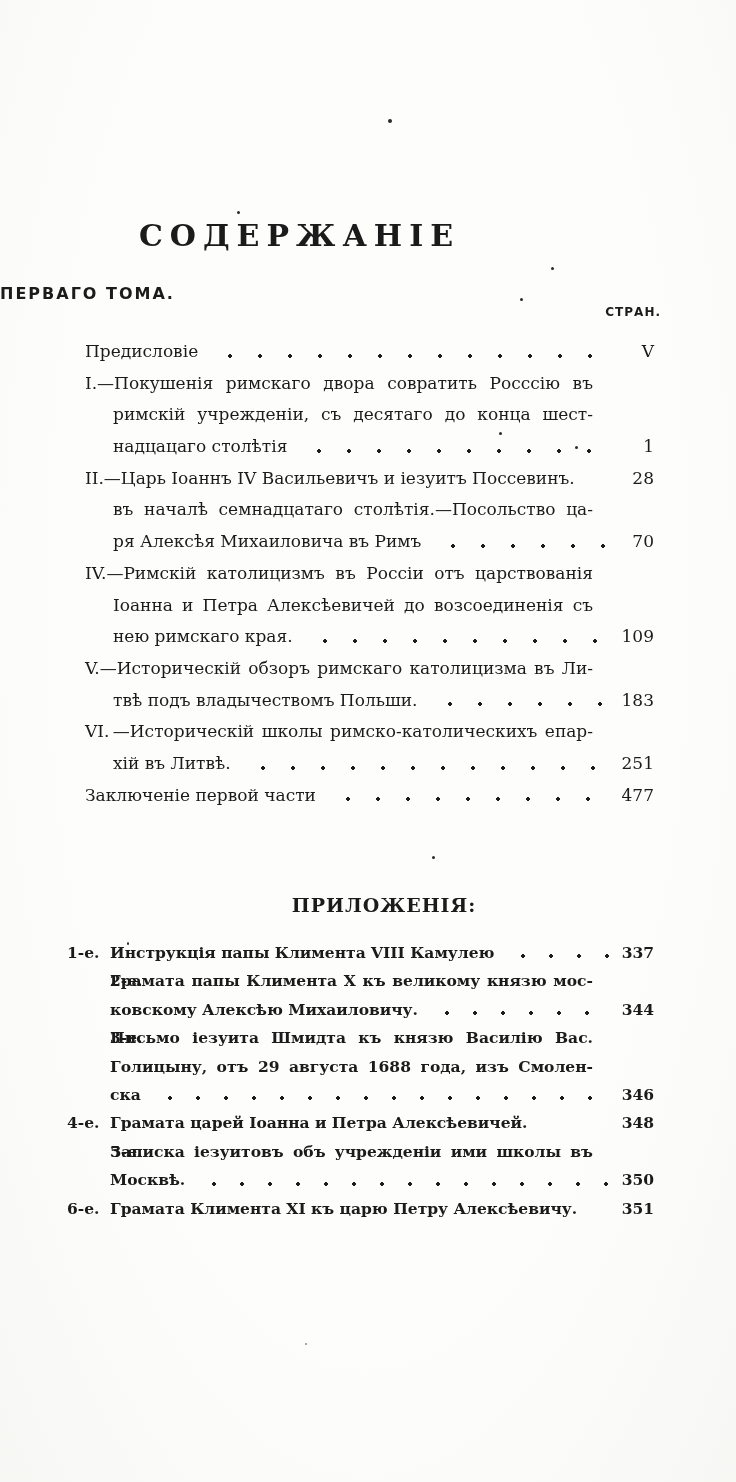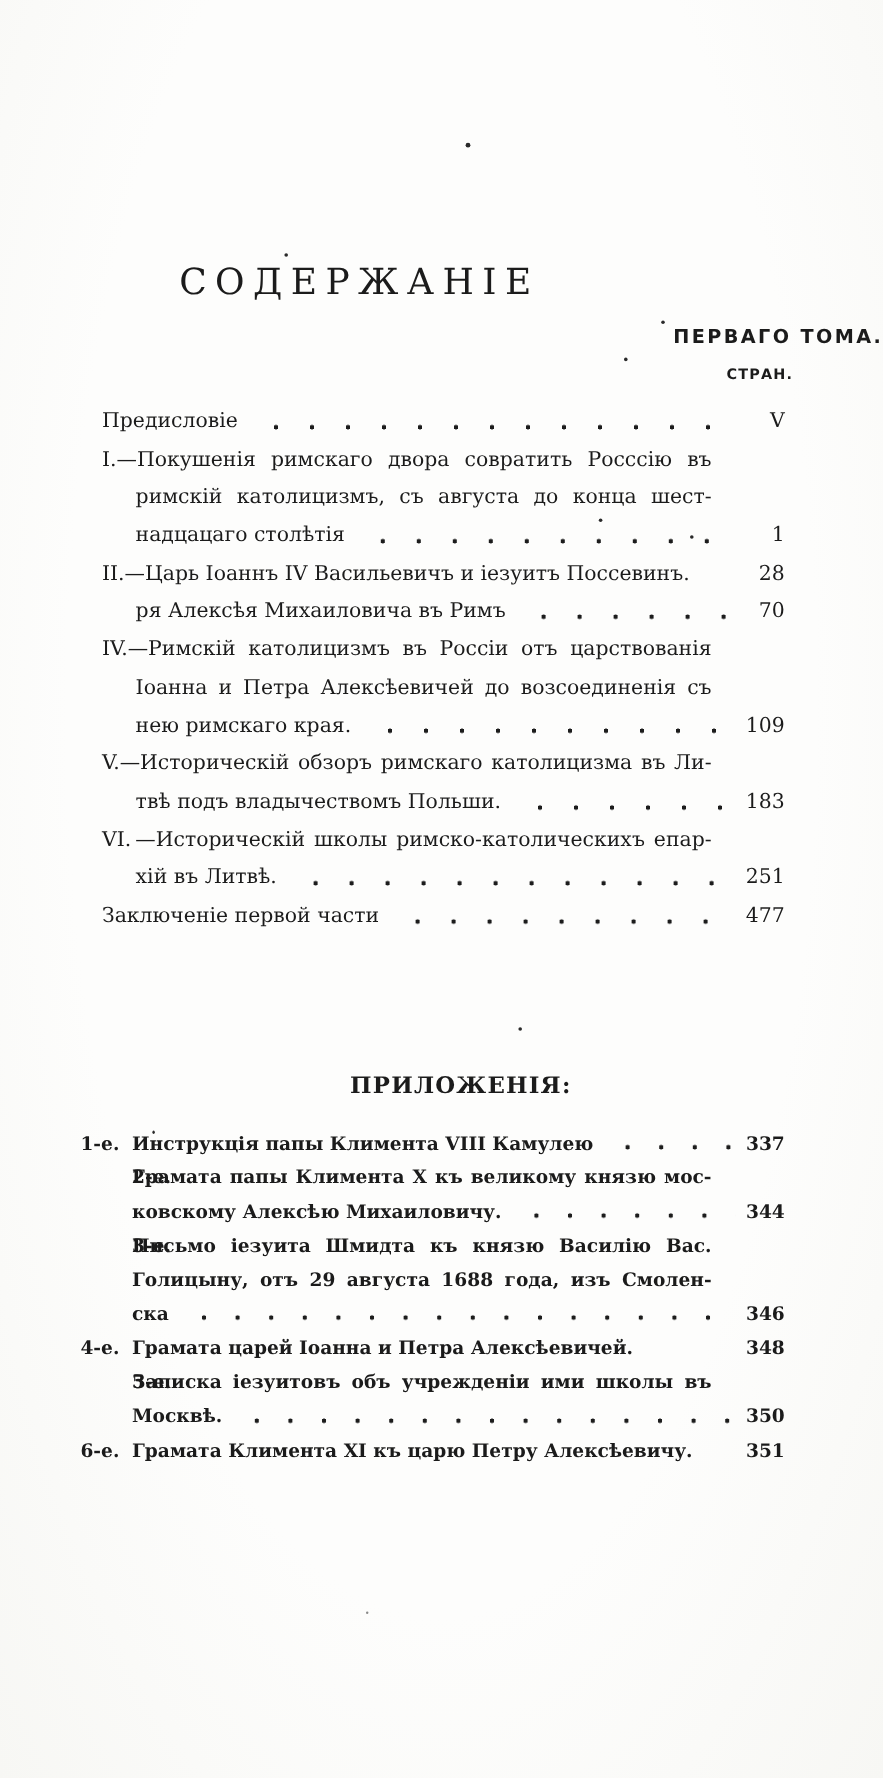--- a/index.html
+++ b/index.html
@@ -9,26 +9,26 @@
     margin:0 auto;
     background:#fcfcfa;
     background-image: radial-gradient(ellipse at 50% 40%, #fdfdfc 60%, #f7f7f4 100%);
     font-family:"DejaVu Serif","Liberation Serif",serif;
     color:#1b1b1b;
     overflow:hidden;
   }
   .title {
     position:absolute; top:218px; left:0; width:592px;
     margin:0; text-align:center;
-    font-size:30px; font-weight:normal;
+    font-size:30px; font-weight:bold;
     letter-spacing:7px; padding-left:7px; box-sizing:border-box;
   }
   .subtitle {
-    position:absolute; top:271px; left:0; width:736px;
-    margin:0; text-align:right;
+    position:absolute; top:284px; left:0; width:736px;
+    margin:0; text-align:left;
     font-family:"DejaVu Sans","Liberation Sans",sans-serif;
     font-size:16px; font-weight:bold; letter-spacing:2px;
   }
   .stran {
     position:absolute; top:305px; right:75px;
     font-family:"DejaVu Sans","Liberation Sans",sans-serif;
     font-size:12px; font-weight:bold; letter-spacing:1px;
   }
   .toc { position:absolute; top:336px; left:85px; width:569px; }
   .toc .line {
@@ -86,35 +86,36 @@
   <div class="toc" id="toc">
       <div class="entry">
         <div class="line fline">
           <span class="txt">Предисловіе</span>
           <span class="leader dotted"></span>
           <span class="pg">V</span>
         </div>
       </div>
       <div class="entry">
         <div class="line jline">I.—Покушенія римскаго двора совратить Росссію въ</div>
-        <div class="line jline indent">римскій католицизмъ, съ августа до конца шест-</div>
+        <div class="line jline indent">римскій учрежденіи, съ десятаго до конца шест-</div>
         <div class="line fline indent">
           <span class="txt">надцацаго столѣтія</span>
           <span class="leader dotted"></span>
           <span class="pg">1</span>
         </div>
       </div>
       <div class="entry">
         <div class="line fline">
           <span class="txt">II.—Царь Іоаннъ IV Васильевичъ и іезуитъ Поссевинъ.</span>
           <span class="leader"></span>
           <span class="pg">28</span>
         </div>
       </div>
       <div class="entry">
+        <div class="line jline indent">въ началѣ семнадцатаго столѣтія.—Посольство ца-</div>
         <div class="line fline indent">
           <span class="txt">ря Алексѣя Михаиловича въ Римъ</span>
           <span class="leader dotted"></span>
           <span class="pg">70</span>
         </div>
       </div>
       <div class="entry">
         <div class="line jline">IV.—Римскій католицизмъ въ Россіи отъ царствованія</div>
         <div class="line jline indent">Іоанна и Петра Алексѣевичей до возсоединенія съ</div>
         <div class="line fline indent">

